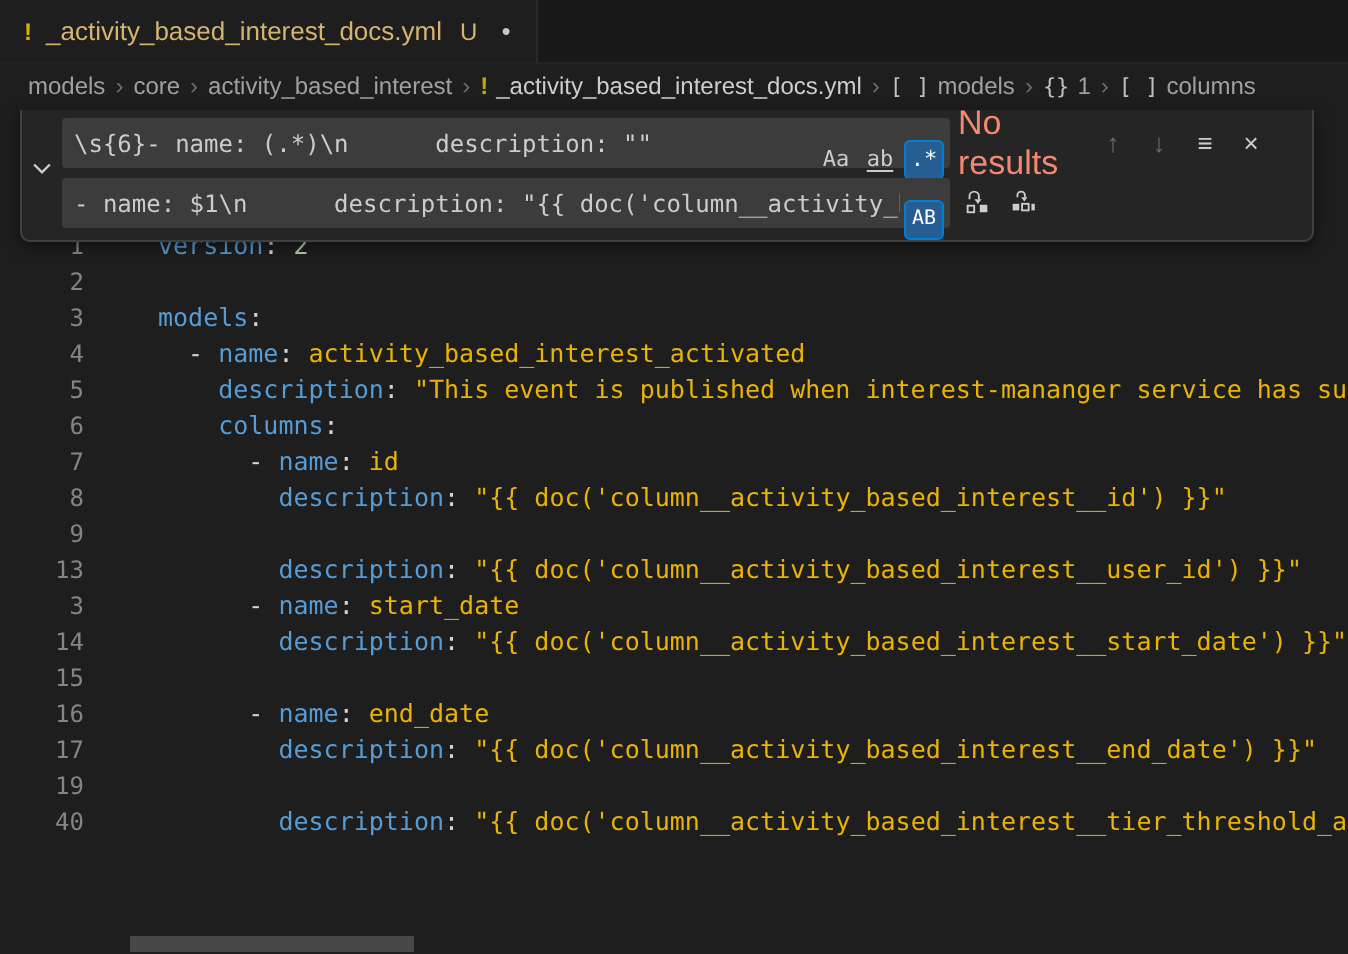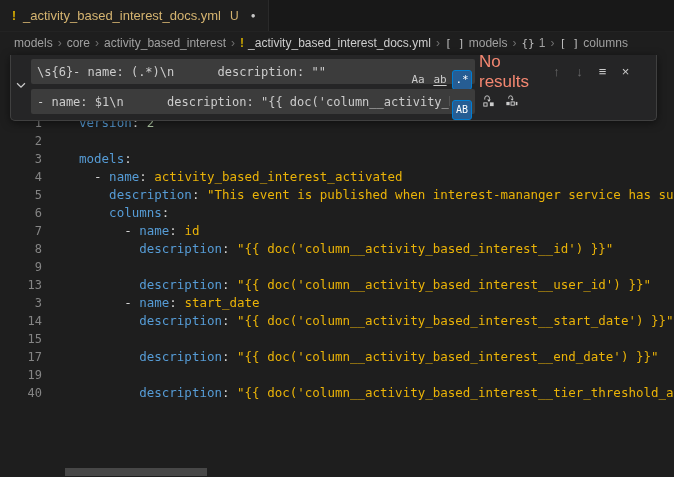--- a/index.html
+++ b/index.html
@@ -153,20 +153,24 @@
       </div>
       <div class="code-line">
         <span class="gutter">14</span>
         <span class="code-text"><span class="tok-punc">        </span><span class="tok-key">description</span><span class="tok-punc">:</span><span class="tok-str"> "{{ doc('column__activity_based_interest__start_date') }}"</span></span>
       </div>
       <div class="code-line">
         <span class="gutter">15</span>
         <span class="code-text"></span>
       </div>
       <div class="code-line">
+        <span class="gutter">16</span>
+        <span class="code-text"><span class="tok-punc">      - </span><span class="tok-key">name</span><span class="tok-punc">:</span><span class="tok-str"> end_date</span></span>
+      </div>
+      <div class="code-line">
         <span class="gutter">17</span>
         <span class="code-text"><span class="tok-punc">        </span><span class="tok-key">description</span><span class="tok-punc">:</span><span class="tok-str"> "{{ doc('column__activity_based_interest__end_date') }}"</span></span>
       </div>
       <div class="code-line">
         <span class="gutter">19</span>
         <span class="code-text"></span>
       </div>
       <div class="code-line">
         <span class="gutter">40</span>
         <span class="code-text"><span class="tok-punc">        </span><span class="tok-key">description</span><span class="tok-punc">:</span><span class="tok-str"> "{{ doc('column__activity_based_interest__tier_threshold_amount</span></span>

